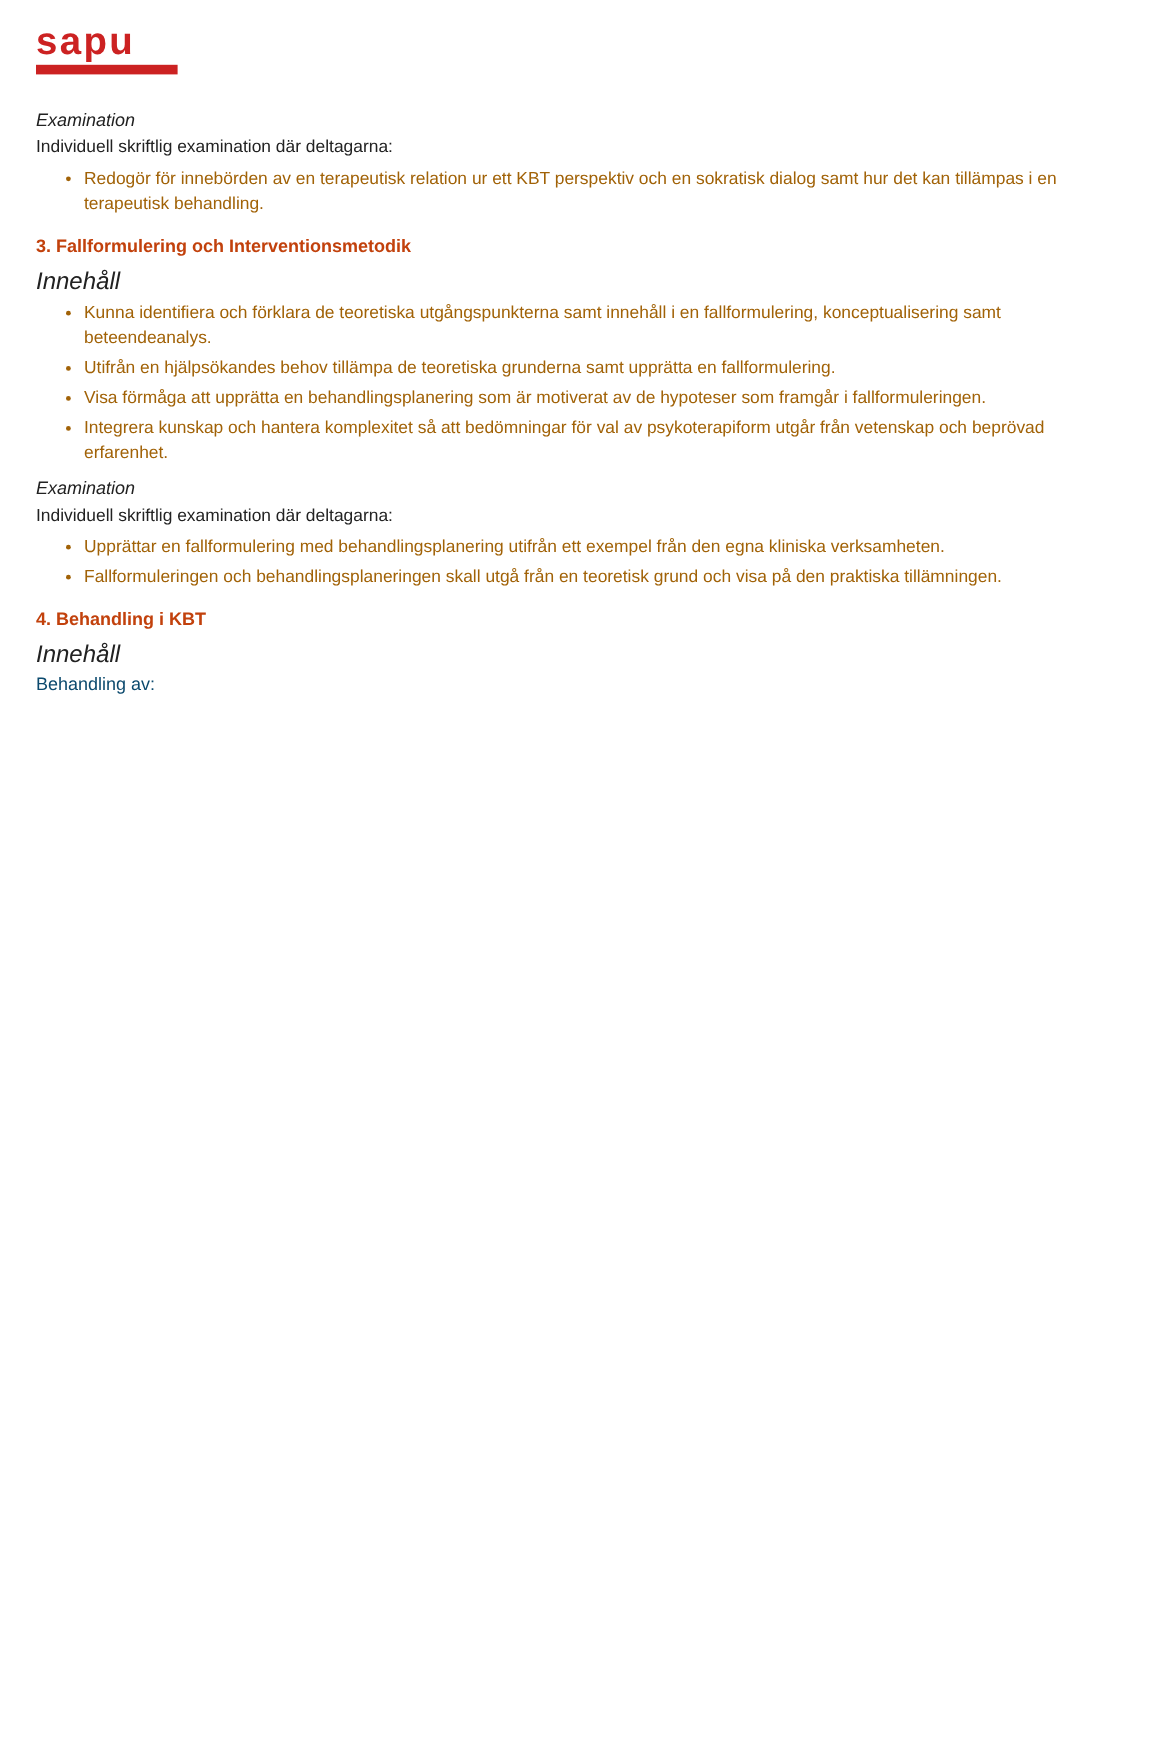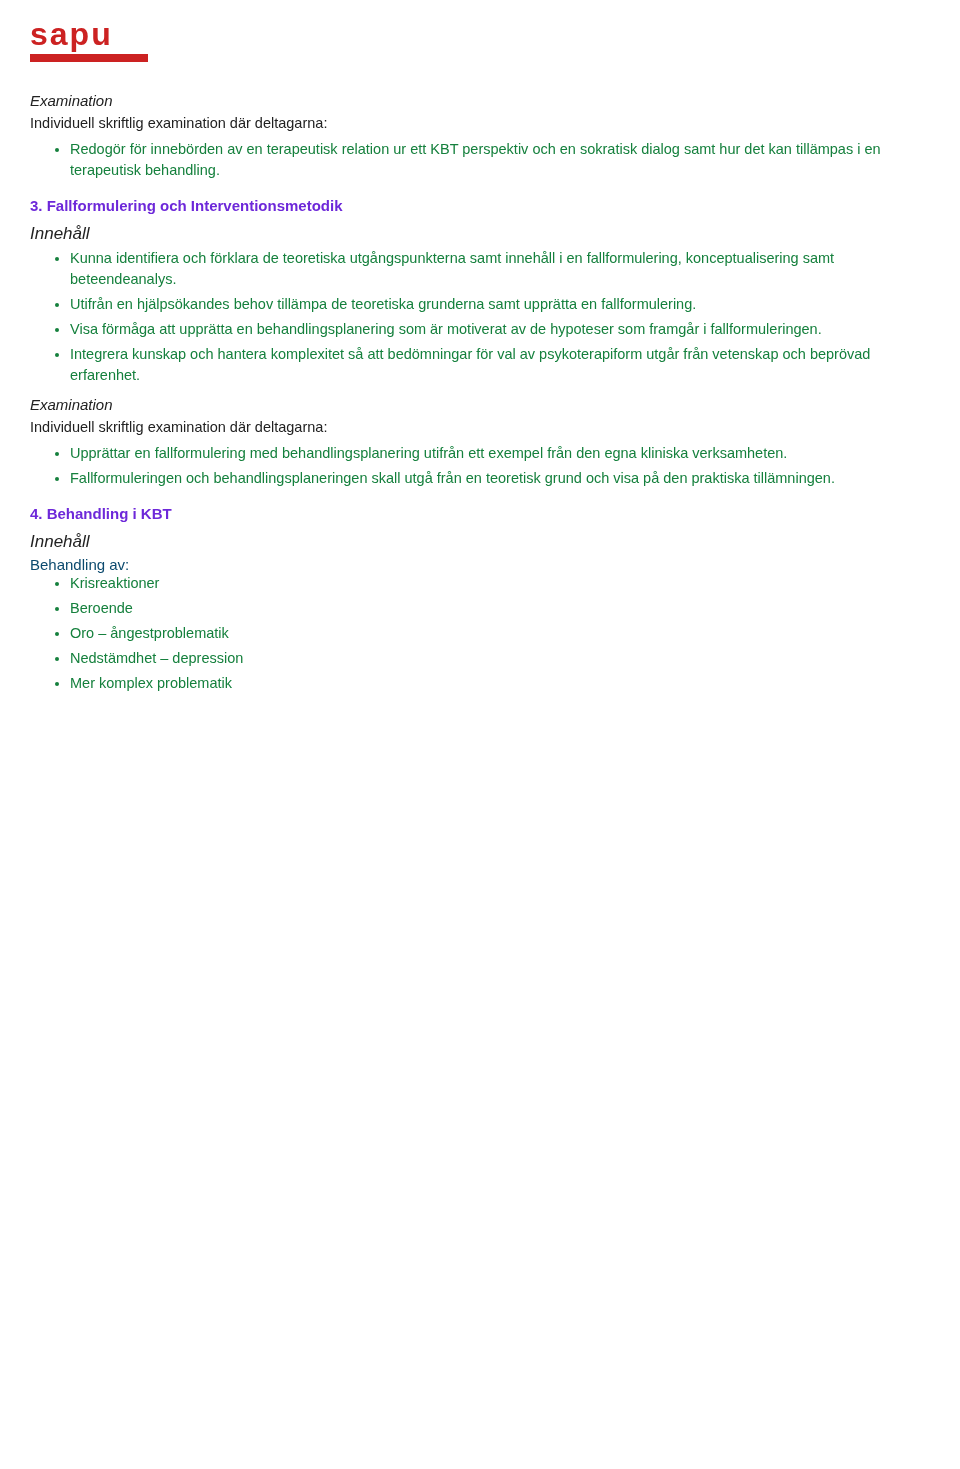--- a/index.html
+++ b/index.html
@@ -70,35 +70,35 @@
     }
 
     .bullet-list {
       list-style: disc;
       margin-left: 40px;
       margin-bottom: 8px;
     }
 
     .bullet-list li {
       font-size: 14.5px;
-      color: #15803d;
+      color: #a16207;
       margin-bottom: 4px;
       line-height: 1.45;
     }
 
     .section-number-title {
       font-size: 15px;
       font-weight: bold;
-      color: #6d28d9;
+      color: #c2410c;
       margin-top: 16px;
       margin-bottom: 6px;
     }
 
     .subsection-label {
-      font-size: 17px;
+      font-size: 20px;
       font-style: italic;
       color: #222;
       margin-top: 10px;
       margin-bottom: 4px;
     }
 
     .treatment-label {
       font-size: 15px;
       color: #0c4a6e;
       margin-bottom: 0;
@@ -130,20 +130,13 @@
     </ul>
     <div class="section-examination-label">Examination</div>
     <div class="section-intro-text">Individuell skriftlig examination där deltagarna:</div>
     <ul class="bullet-list">
       <li>Upprättar en fallformulering med behandlingsplanering utifrån ett exempel från den egna kliniska verksamheten.</li>
       <li>Fallformuleringen och behandlingsplaneringen skall utgå från en teoretisk grund och visa på den praktiska tillämningen.</li>
     </ul>
     <div class="section-number-title">4.  Behandling i KBT</div>
     <div class="subsection-label">Innehåll</div>
     <div class="treatment-label">Behandling av:</div>
-    <ul class="bullet-list">
-      <li>Krisreaktioner</li>
-      <li>Beroende</li>
-      <li>Oro – ångestproblematik</li>
-      <li>Nedstämdhet – depression</li>
-      <li>Mer komplex problematik</li>
-    </ul>
   </div>
 
 </body></html>

